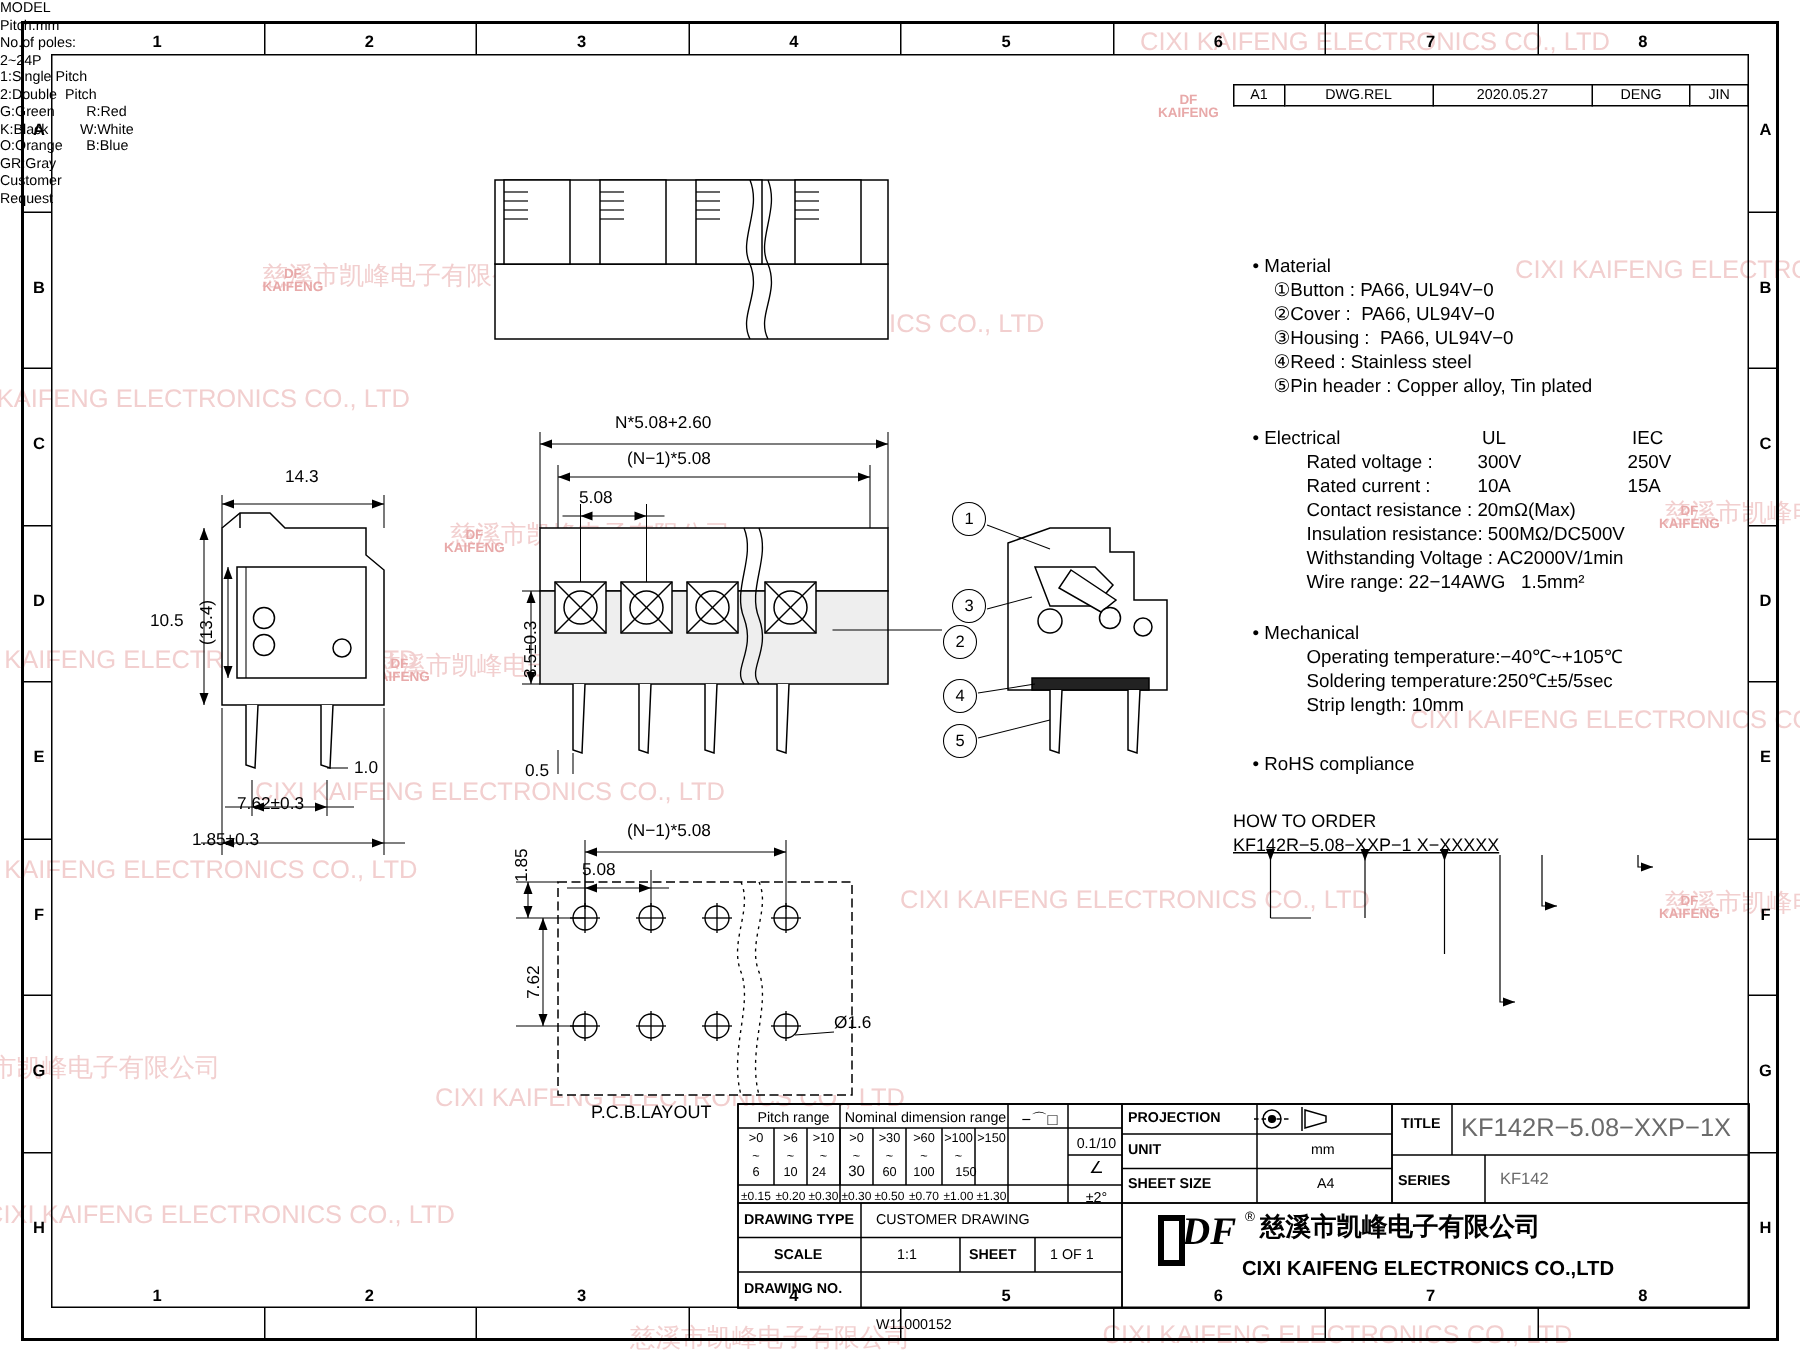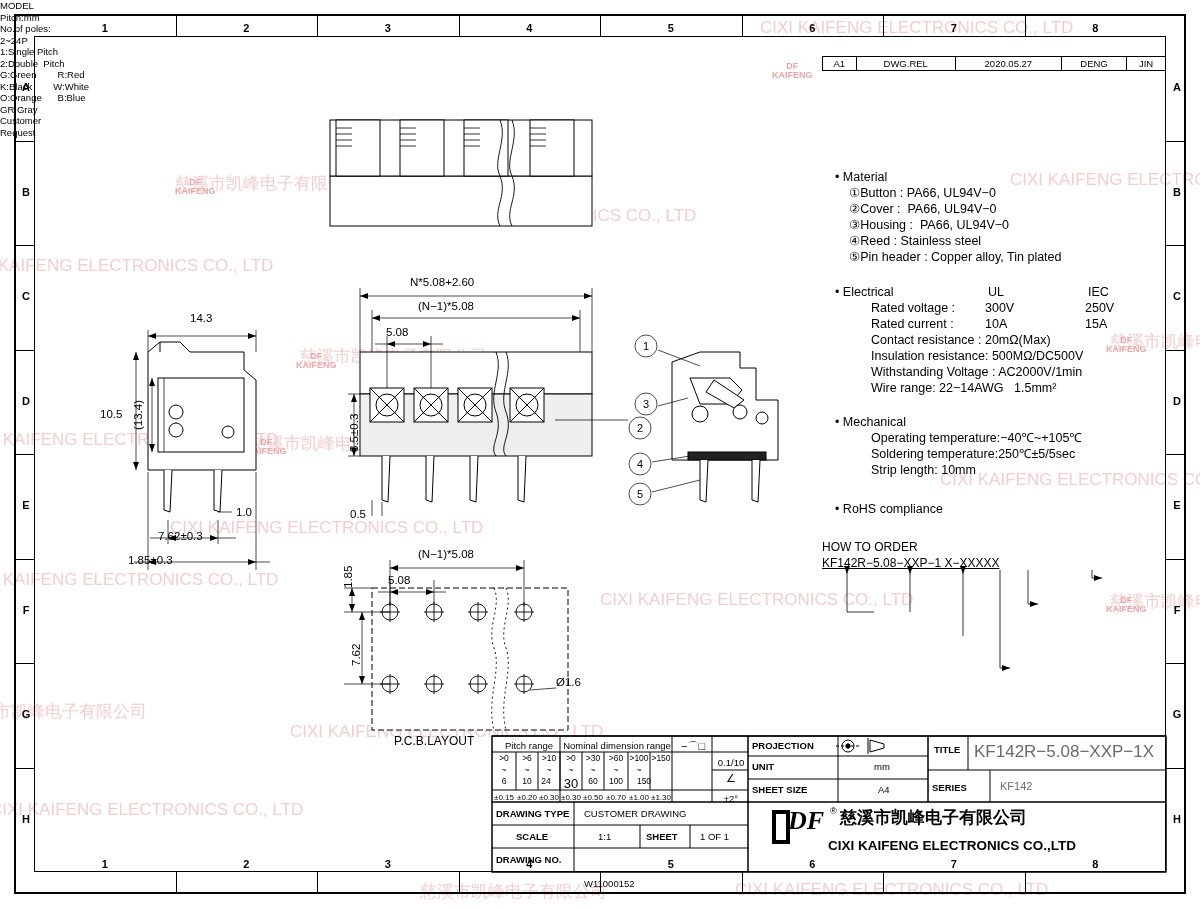--- a/index.html
+++ b/index.html
@@ -538,21 +538,21 @@
       <div class="tb" style="left: 492px; top: 765px; width: 24px; text-align: center; font-size: 8.5px;">~</div>
       <div class="tb" style="left: 516px; top: 765px; width: 22px; text-align: center; font-size: 8.5px;">~</div>
       <div class="tb" style="left: 538px; top: 765px; width: 22px; text-align: center; font-size: 8.5px;">~</div>
       <div class="tb" style="left: 560px; top: 765px; width: 22px; text-align: center; font-size: 8.5px;">~</div>
       <div class="tb" style="left: 582px; top: 765px; width: 22px; text-align: center; font-size: 8.5px;">~</div>
       <div class="tb" style="left: 604px; top: 765px; width: 24px; text-align: center; font-size: 8.5px;">~</div>
       <div class="tb" style="left: 628px; top: 765px; width: 22px; text-align: center; font-size: 8.5px;">~</div>
       <div class="tb" style="left: 492px; top: 776px; width: 24px; text-align: center; font-size: 8.5px;">6</div>
       <div class="tb" style="left: 516px; top: 776px; width: 22px; text-align: center; font-size: 8.5px;">10</div>
       <div class="tb" style="left: 538px; top: 776px; width: 16px; text-align: center; font-size: 8.5px;">24</div>
-      <div class="tb" style="left: 560px; top: 776px; width: 22px; text-align: center; font-size: 13px;">30</div>
+      <div class="tb" style="left: 560px; top: 776px; width: 22px; text-align: center; font-size: 10px;">30</div>
       <div class="tb" style="left: 582px; top: 776px; width: 22px; text-align: center; font-size: 8.5px;">60</div>
       <div class="tb" style="left: 604px; top: 776px; width: 24px; text-align: center; font-size: 8.5px;">100</div>
       <div class="tb" style="left: 628px; top: 776px; width: 32px; text-align: center; font-size: 8.5px;">150</div>
       <div class="tb" style="left: 492px; top: 793px; width: 24px; text-align: center; font-size: 8px;">±0.15</div>
       <div class="tb" style="left: 516px; top: 793px; width: 22px; text-align: center; font-size: 8px;">±0.20</div>
       <div class="tb" style="left: 538px; top: 793px; width: 22px; text-align: center; font-size: 8px;">±0.30</div>
       <div class="tb" style="left: 560px; top: 793px; width: 22px; text-align: center; font-size: 8px;">±0.30</div>
       <div class="tb" style="left: 582px; top: 793px; width: 22px; text-align: center; font-size: 8px;">±0.50</div>
       <div class="tb" style="left: 604px; top: 793px; width: 24px; text-align: center; font-size: 8px;">±0.70</div>
       <div class="tb" style="left: 628px; top: 793px; width: 22px; text-align: center; font-size: 8px;">±1.00</div>

